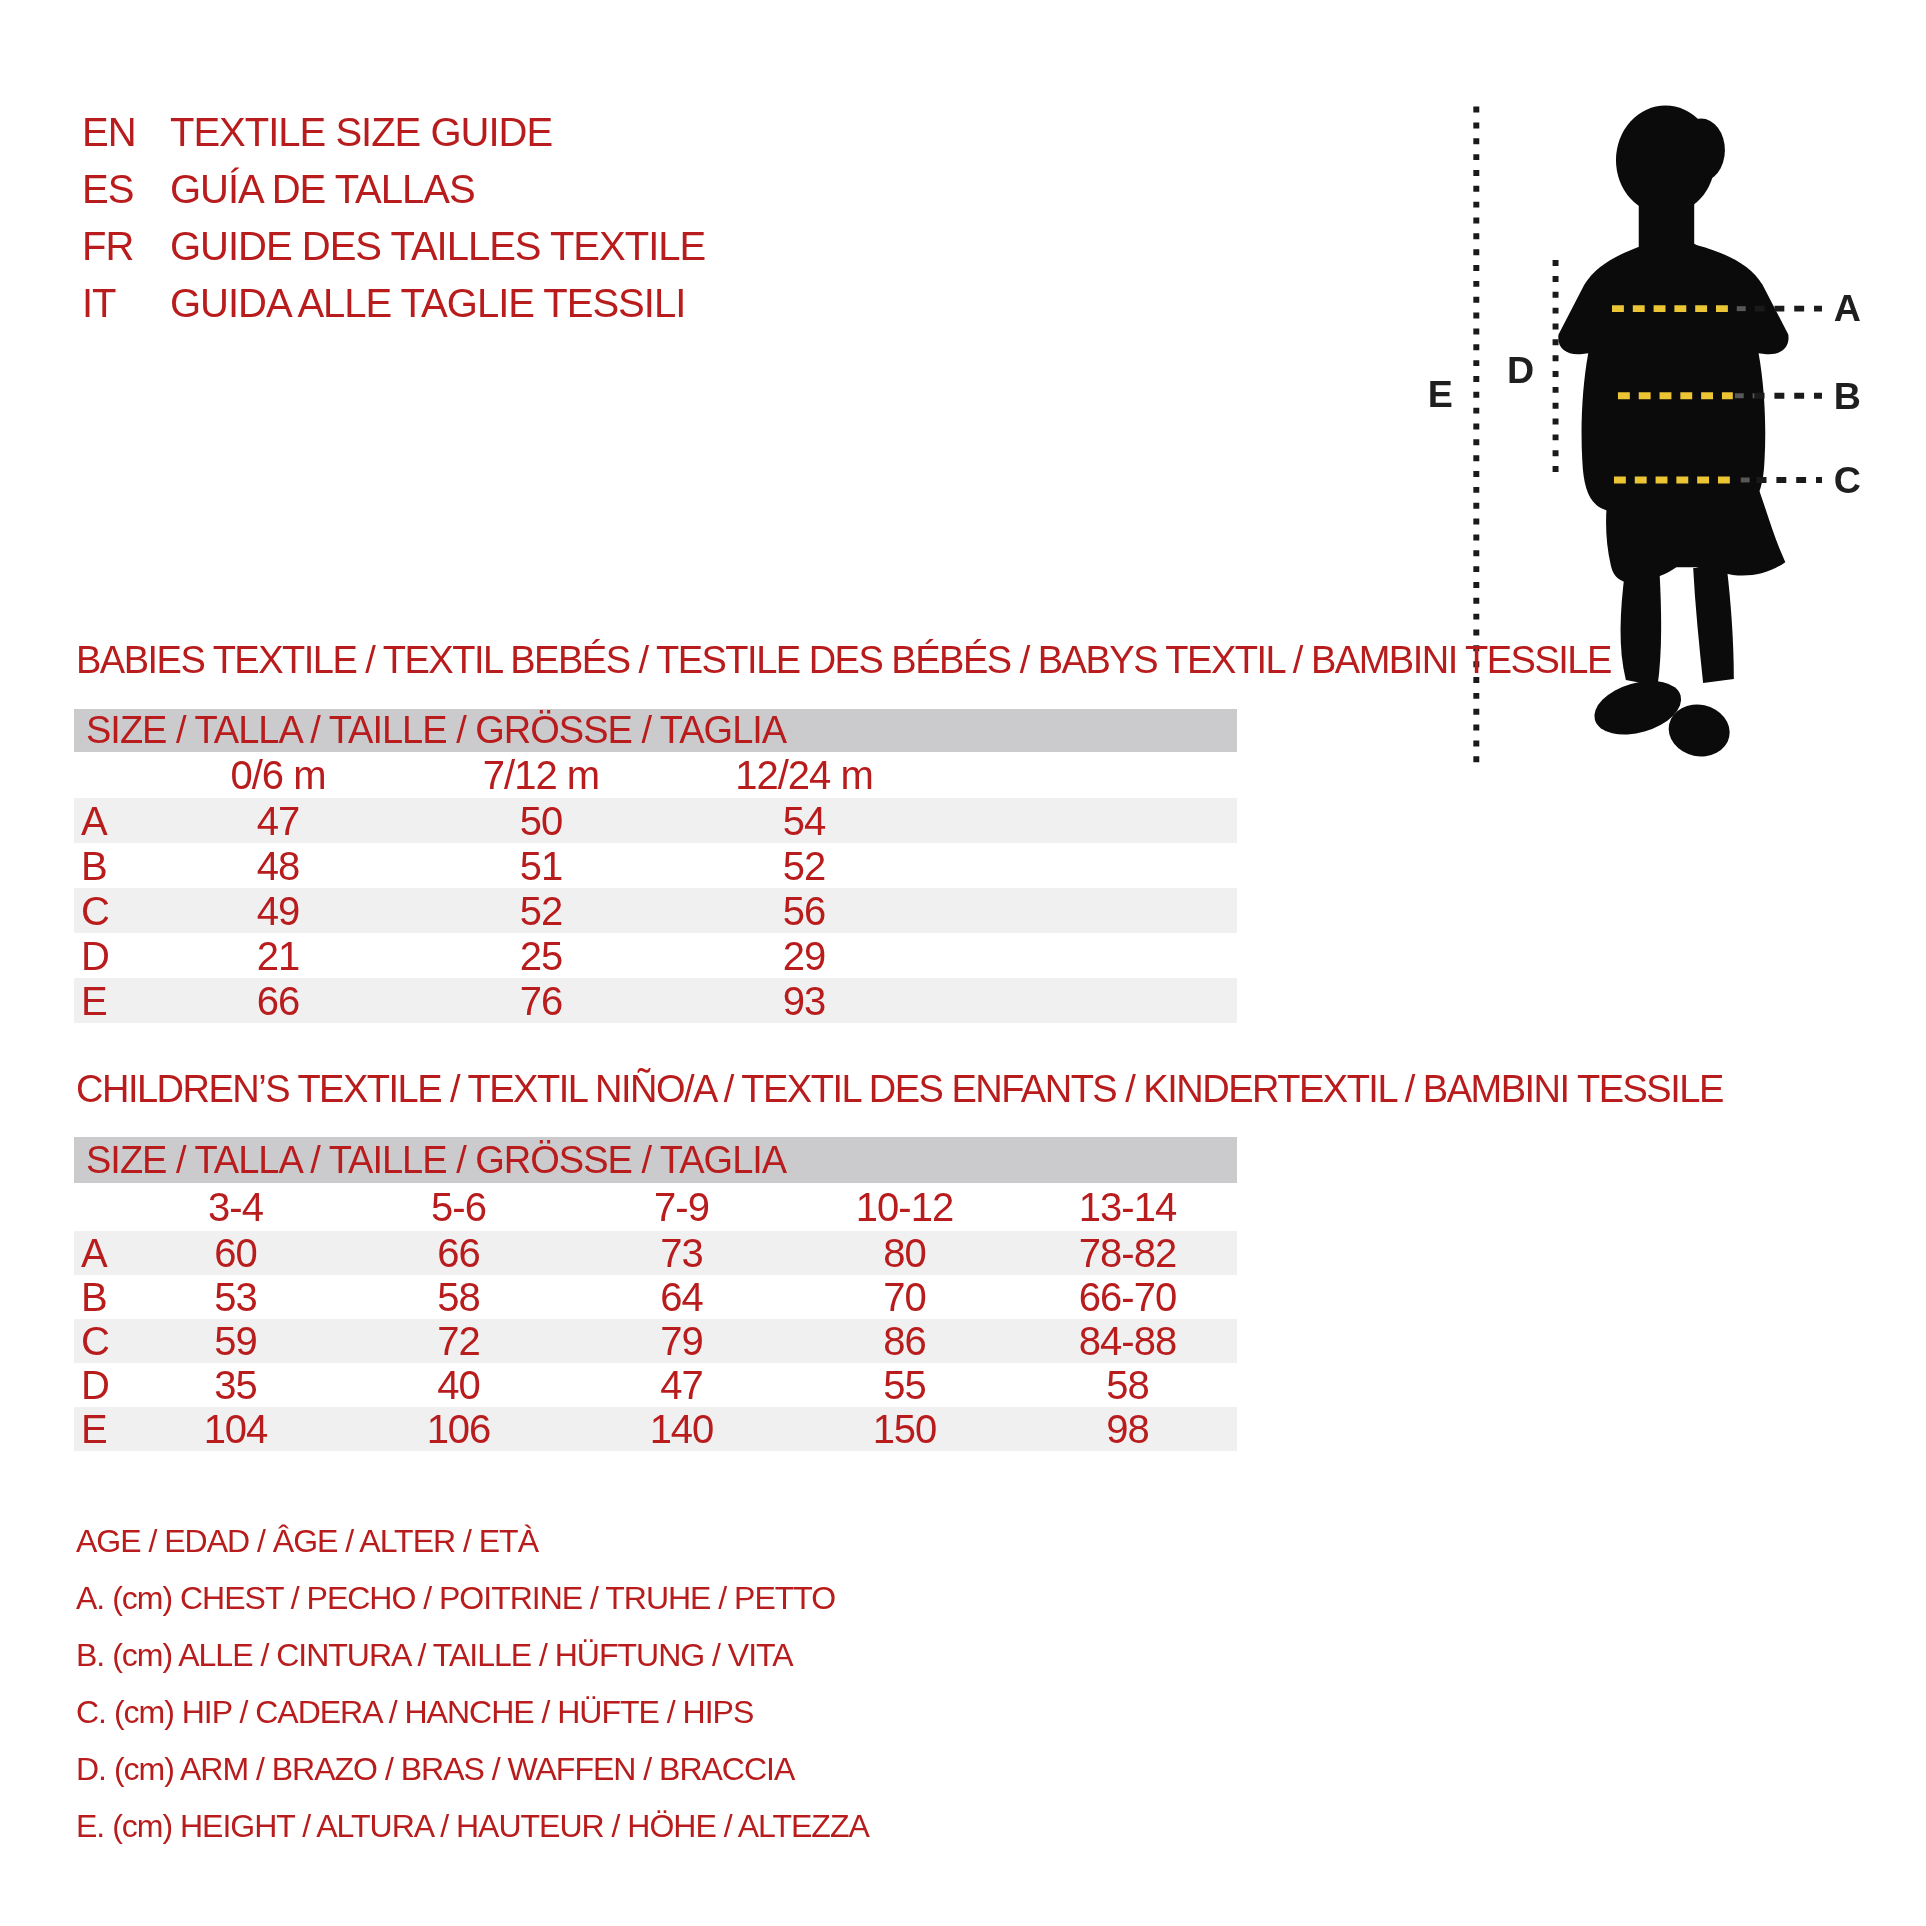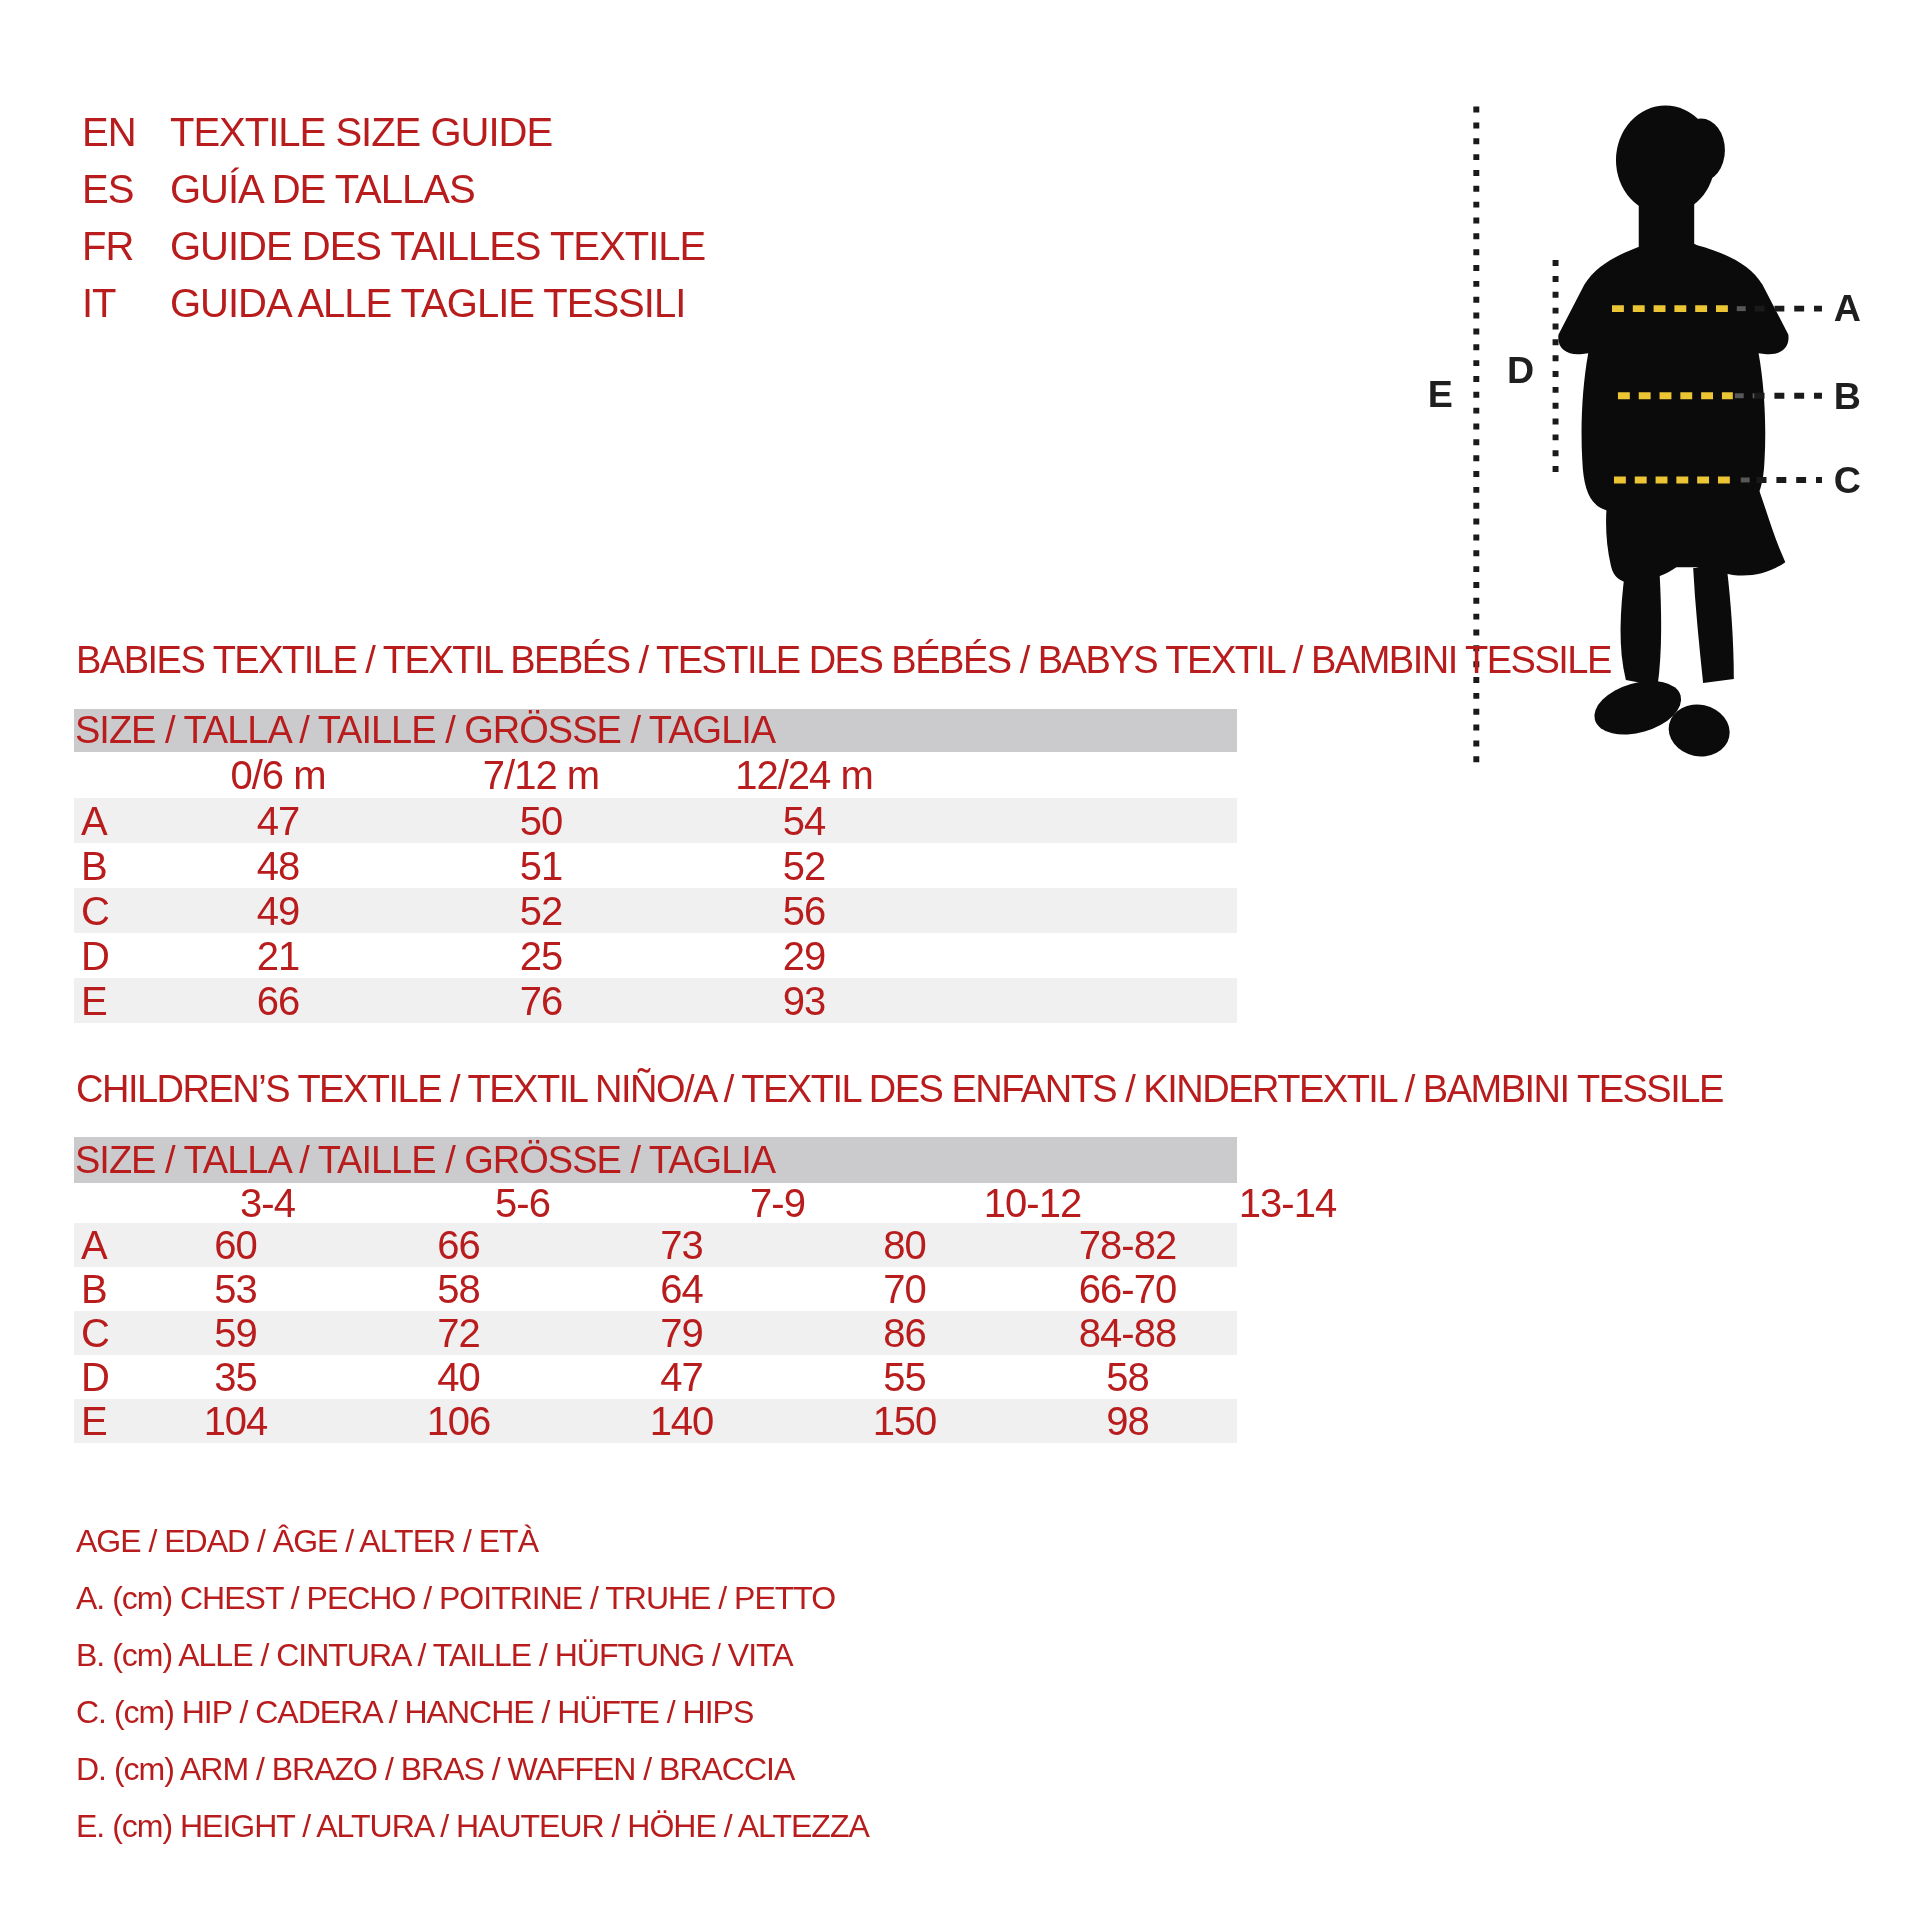--- a/index.html
+++ b/index.html
@@ -25,29 +25,29 @@
   }
   .babies-title{top:640px;}
   .children-title{top:1069px;}
   
   .size-table{position:absolute;left:74px;width:1163px;}
   .babies-table{top:709px;}
   .children-table{top:1137px;}
   .size-header-bar{
     background:#cbcbcd;
     font-size:38px;font-weight:500;letter-spacing:-1px;
-    display:flex;align-items:center;padding-left:1px;white-space:nowrap;
+    display:flex;align-items:center;padding-left:12px;white-space:nowrap;
   }
   .babies-table .size-header-bar{height:43px;}
   .children-table .size-header-bar{height:46px;}
   .t-row{display:grid;align-items:center;}
   .babies-table .t-row{grid-template-columns:51px repeat(3,220px) 1fr;height:45px;gap:43px;}
   .children-table .t-row{grid-template-columns:50px repeat(5,223px) 1fr;height:44px;}
   .babies-table .t-colhead{height:46px;}
-  .children-table .t-colhead{height:40px;gap:32px;}
+  .children-table .t-colhead{height:48px;}
   .t-row.stripe{background:#f0f0f1;}
   .t-cell{
     font-size:40px;font-weight:500;letter-spacing:-1px;
     text-align:center;white-space:nowrap;line-height:1;
   }
   .t-label{text-align:left;padding-left:7px;}
   
   .legend{position:absolute;left:76px;top:1513px;}
   .legend-line{
     height:57px;display:flex;align-items:center;

